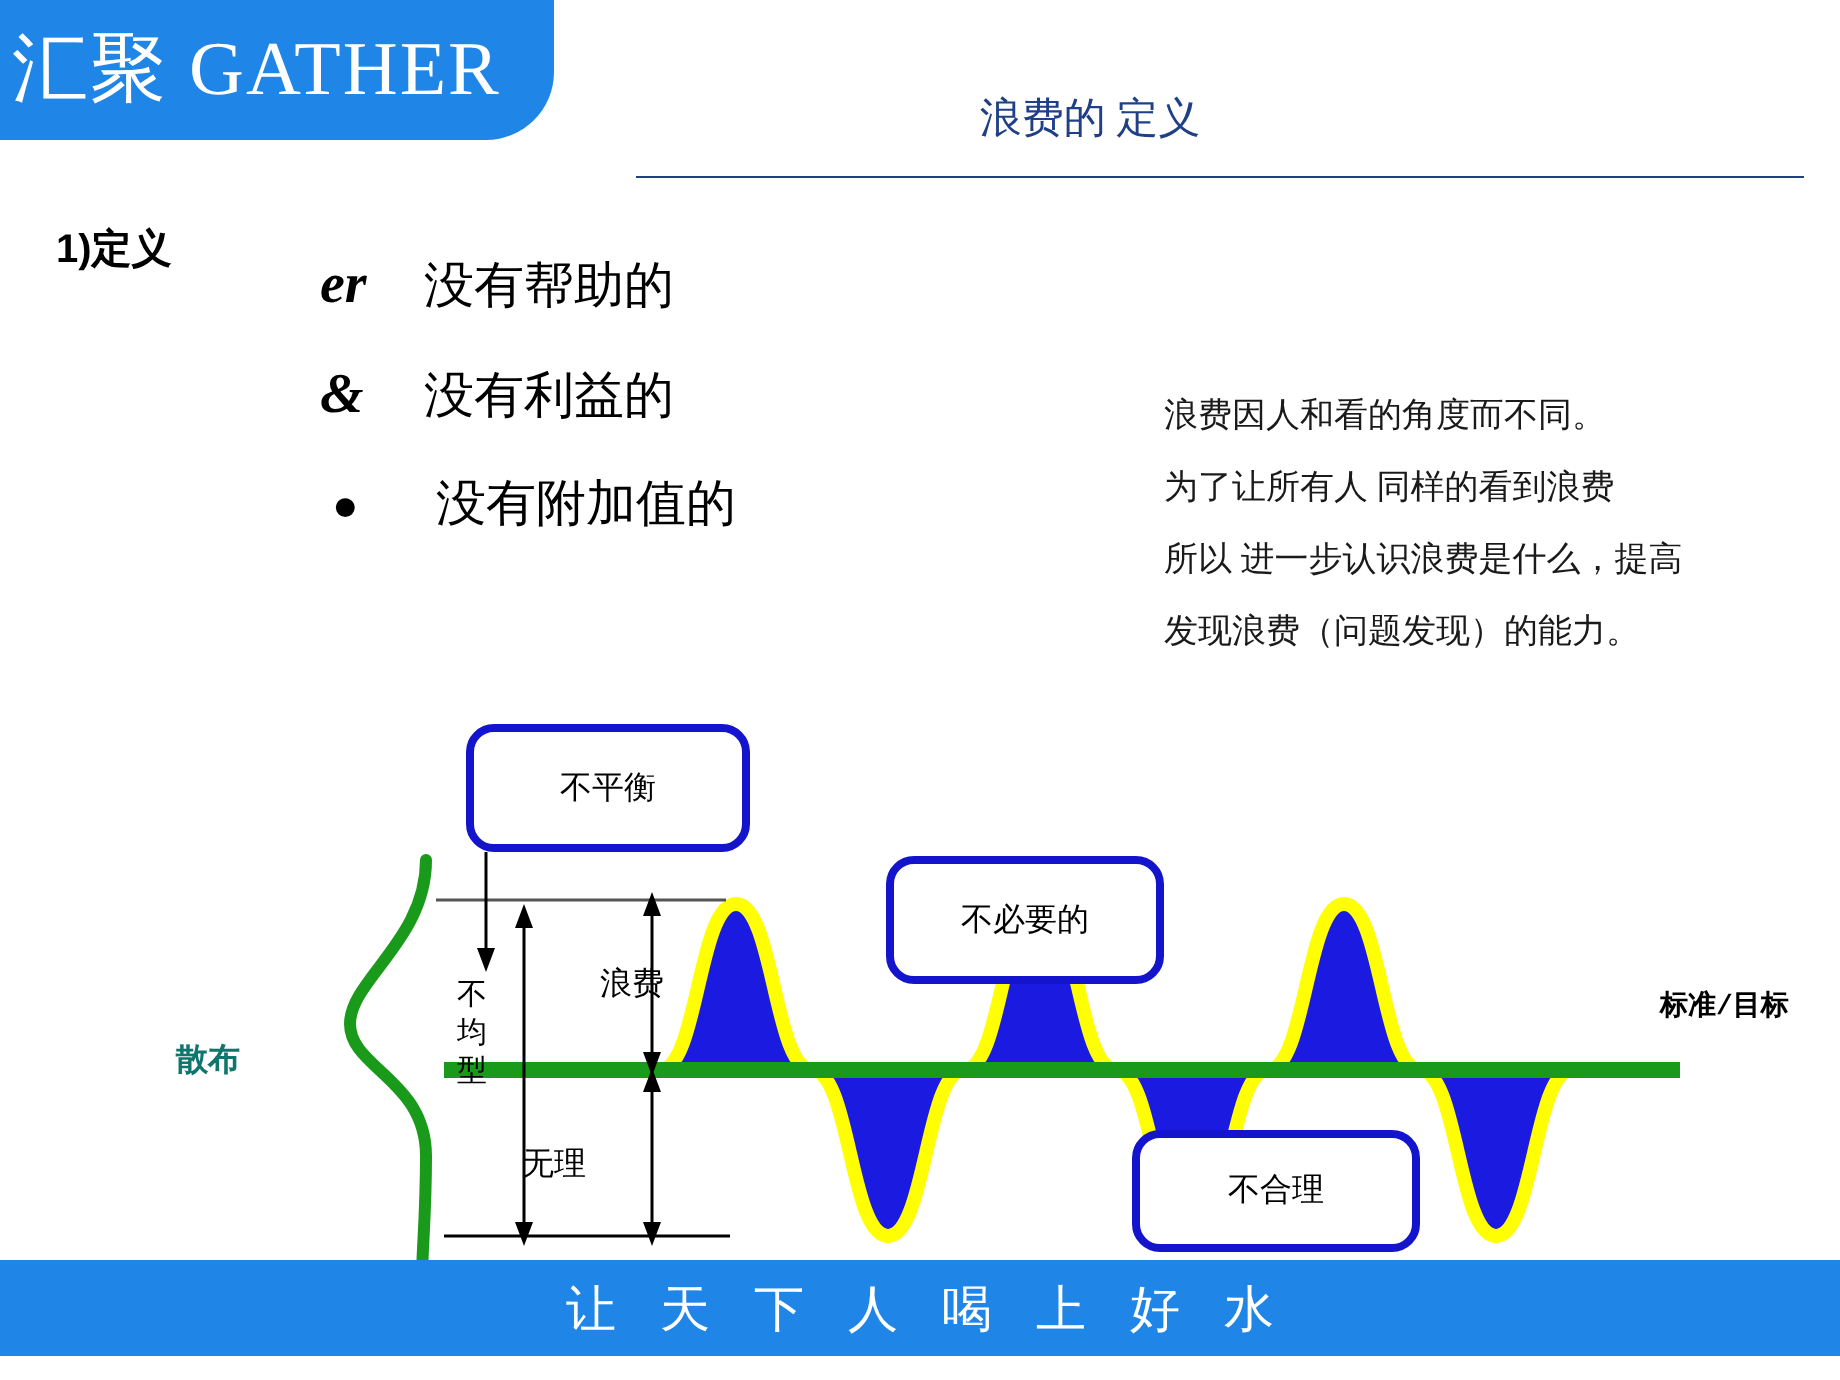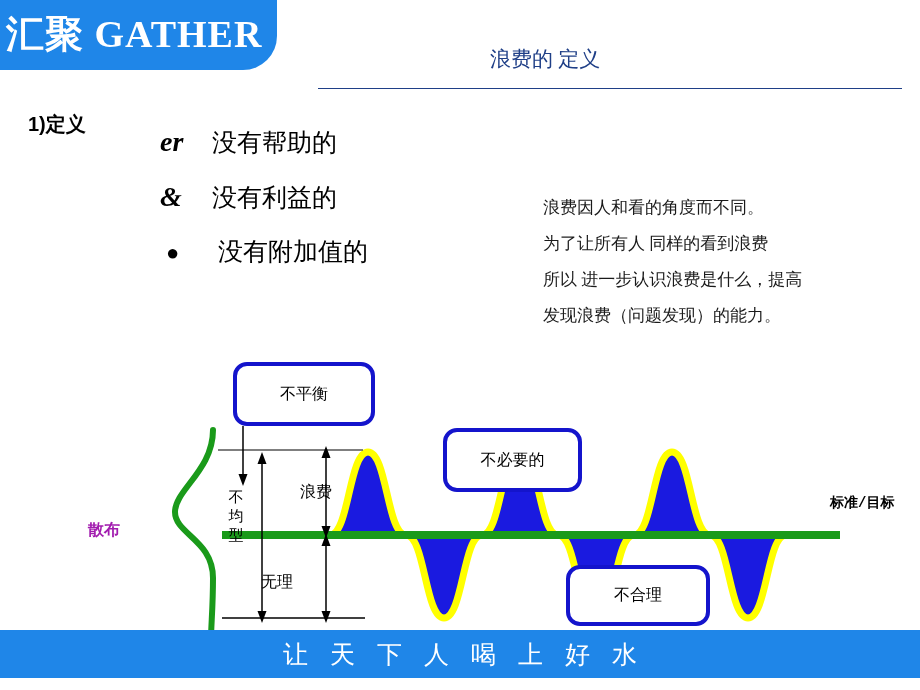--- a/index.html
+++ b/index.html
@@ -19,21 +19,20 @@
   
   #logo-banner {
     position: absolute;
     left: 0;
     top: 0;
     width: 277px;
     height: 70px;
     background: #1f86e8;
     border-bottom-right-radius: 34px;
     box-sizing: border-box;
-    font-weight: bold;
   }
   #logo-text {
     position: absolute;
     left: 6px;
     top: 9px;
     color: #ffffff;
     font-family: "Liberation Serif", "DejaVu Serif", serif;
     font-size: 38px;
     letter-spacing: 1px;
     white-space: nowrap;
@@ -103,20 +102,21 @@
     left: 543px;
     top: 190px;
     width: 375px;
   }
   #paragraph .pline {
     font-family: "Liberation Serif", "DejaVu Serif", serif;
     font-size: 17px;
     line-height: 36px;
     white-space: nowrap;
     color: #1a1a1a;
+    margin-left: 39px;
   }
 
   
   #diagram {
     position: absolute;
     left: 0;
     top: 340px;
     width: 920px;
     height: 300px;
   }
@@ -143,21 +143,21 @@
   .diagram-label {
     position: absolute;
     font-family: Liberation Mono, monospace;
     white-space: nowrap;
   }
   #label-scatter {
     left: 88px;
     top: 520px;
     font-size: 16px;
     font-weight: bold;
-    color: #a21caf;
+    color: #0f766e;
   }
   #label-standard {
     left: 830px;
     top: 494px;
     font-size: 14px;
     font-weight: bold;
     color: #000000;
   }
   #label-waste {
     left: 261px;

